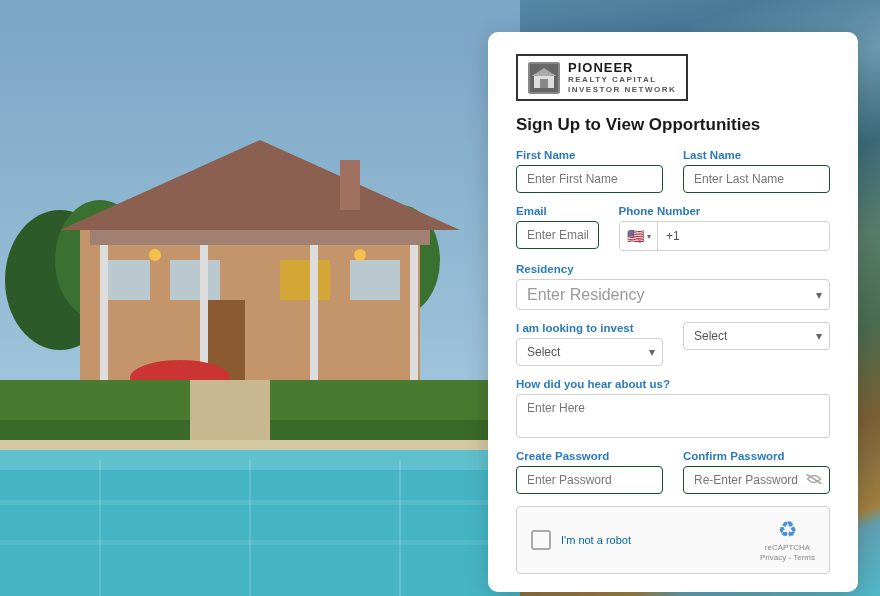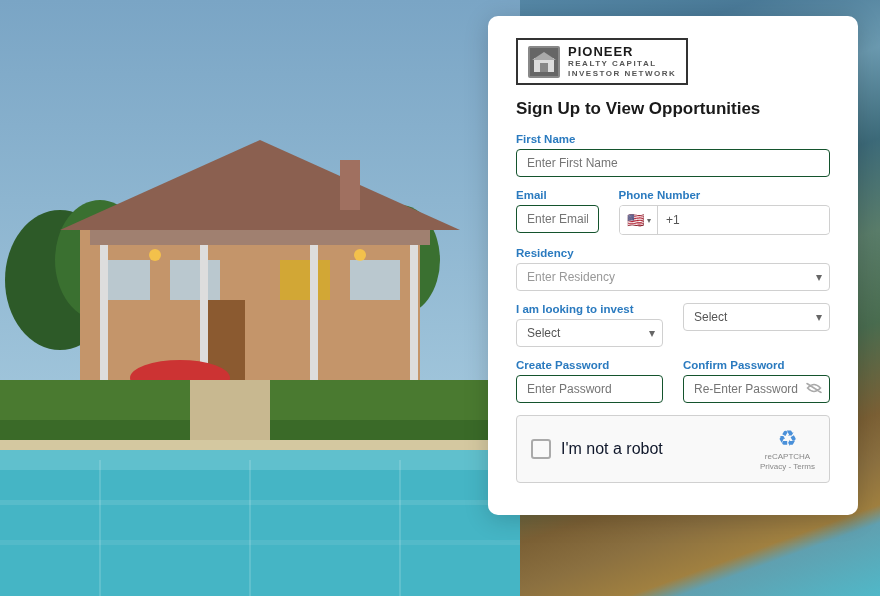--- a/index.html
+++ b/index.html
@@ -42,21 +42,21 @@
       background: 
         
         linear-gradient(180deg, #8bbdd8 0%, #a0cce0 40%, #b0d8e8 60%);
       z-index: 2;
       overflow: hidden;
     }
 
     
     .card {
       position: absolute;
-      top: 16px;
+      top: 32px;
       right: 22px;
       width: 370px;
       background: #ffffff;
       border-radius: 10px;
       box-shadow: 0 4px 24px rgba(0,0,0,0.18);
       padding: 22px 28px 22px 28px;
       z-index: 10;
       max-height: 560px;
       overflow-y: auto;
       margin-left: 14px;
@@ -218,21 +218,21 @@
 
     .residency-wrapper {
       position: relative;
     }
 
     .residency-wrapper select {
       appearance: none;
       border: 1px solid #d0d0d0;
       border-radius: 4px;
       padding: 6px 28px 6px 10px;
-      font-size: 12px;
+      font-size: 16px;
       color: #999;
       background: #fff;
       outline: none;
       width: 100%;
       cursor: pointer;
     }
 
     .password-wrapper {
       position: relative;
     }
@@ -275,22 +275,22 @@
       width: 20px;
       height: 20px;
       border: 2px solid #aaa;
       border-radius: 3px;
       margin-right: 10px;
       flex-shrink: 0;
       cursor: pointer;
     }
 
     .recaptcha-label {
-      font-size: 16px;
-      color: #0f172a;
+      font-size: 11px;
+      color: #0369a1;
       flex: 1;
     }
 
     .recaptcha-logo-area {
       display: flex;
       flex-direction: column;
       align-items: center;
     }
 
     .recaptcha-text {
@@ -390,20 +390,24 @@
       </div>
     </div>
   </div>
 
   <div class="page-title">Sign Up to View Opportunities</div>
 
   <div class="form-row">
     <div class="form-group">
       <label class="field-label">First Name</label>
       <input class="field-input" type="text" placeholder="Enter First Name" style="">
+    </div>
+    <div class="form-group">
+      <label class="field-label">Last Name</label>
+      <input class="field-input" type="text" placeholder="Enter Last Name" style="">
     </div>
   </div>
 
   <div class="form-row">
     <div class="form-group">
       <label class="field-label">Email</label>
       <input class="field-input" type="email" placeholder="Enter Email" style="">
     </div>
     <div class="form-group">
       <label class="field-label">Phone Number</label>
@@ -451,20 +455,26 @@
         <select>
           <option value="">Select</option>
           <option value="yes">Yes</option>
           <option value="no">No</option>
         </select>
         <span class="select-chevron">▾</span>
       </div>
     </div>
   </div>
 
+  <div class="form-row">
+    <div class="form-group full">
+      <label class="field-label">How did you hear about us?</label>
+      <textarea class="textarea-field" placeholder="Enter Here" style=""></textarea>
+    </div>
+  </div>
 
   <div class="form-row">
     <div class="form-group">
       <label class="field-label">Create Password</label>
       <div class="password-wrapper">
         <input class="field-input" type="password" placeholder="Enter Password" style="">
       </div>
     </div>
     <div class="form-group">
       <label class="field-label">Confirm Password</label>

